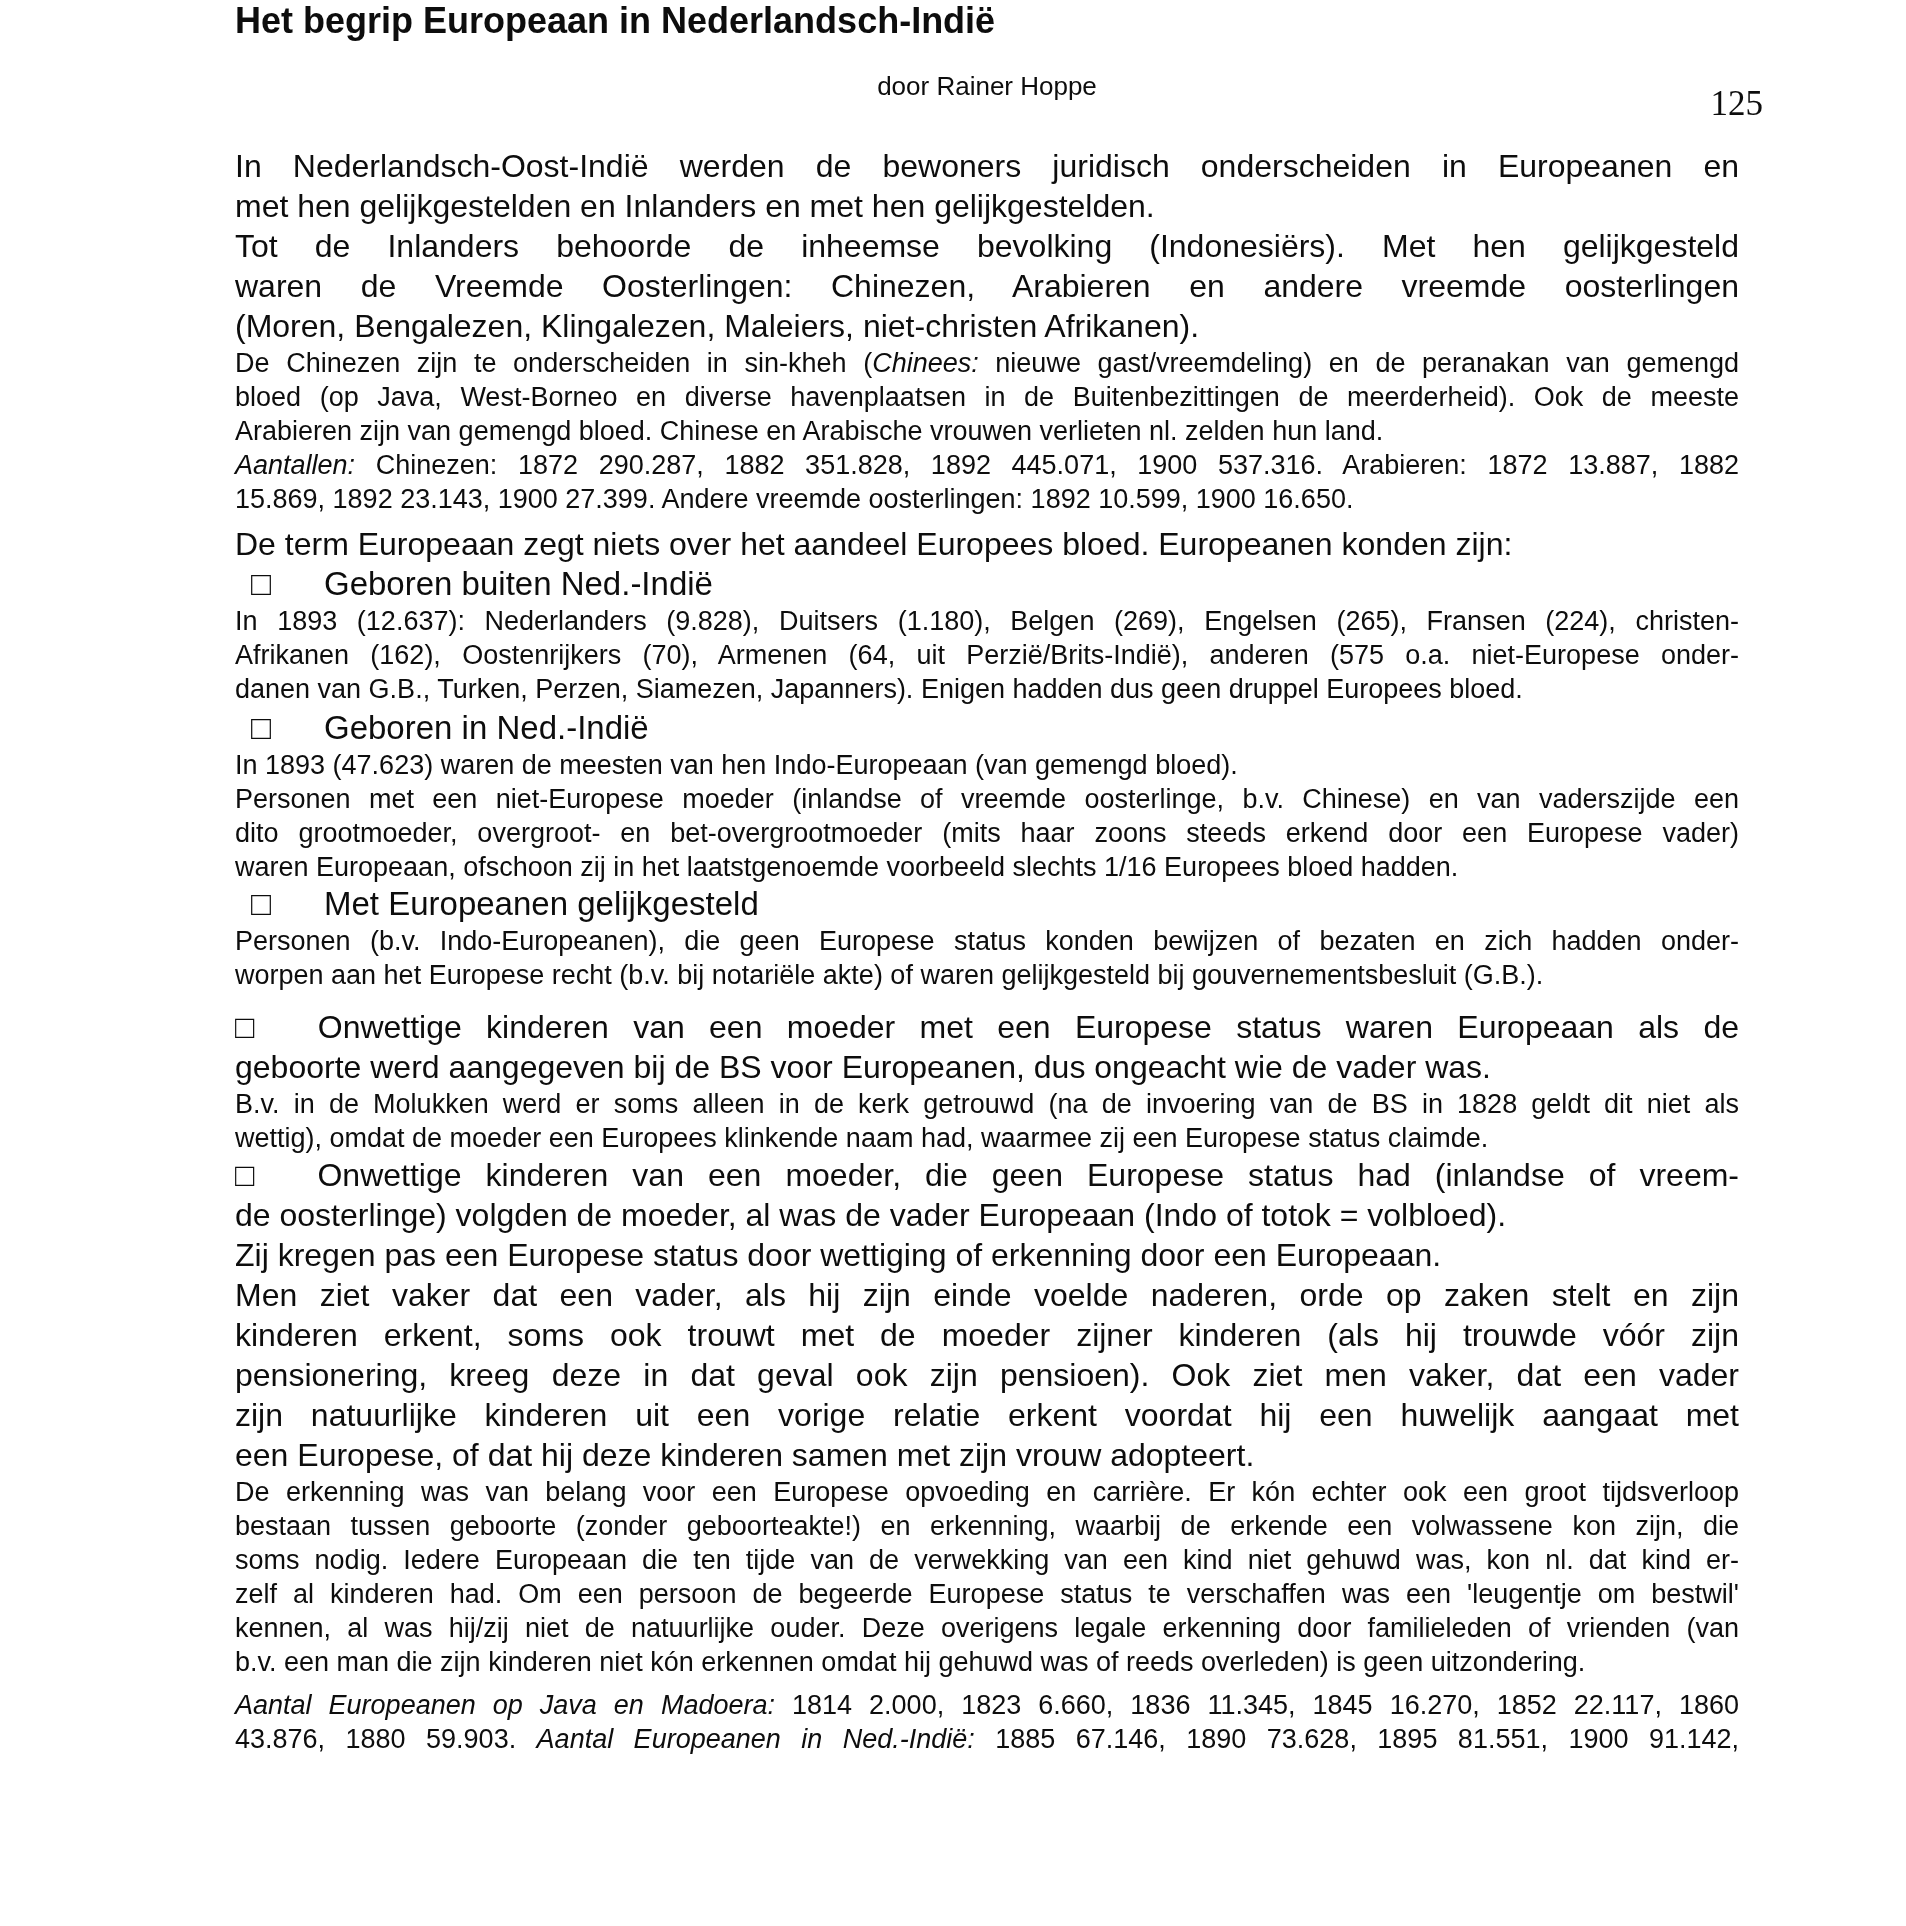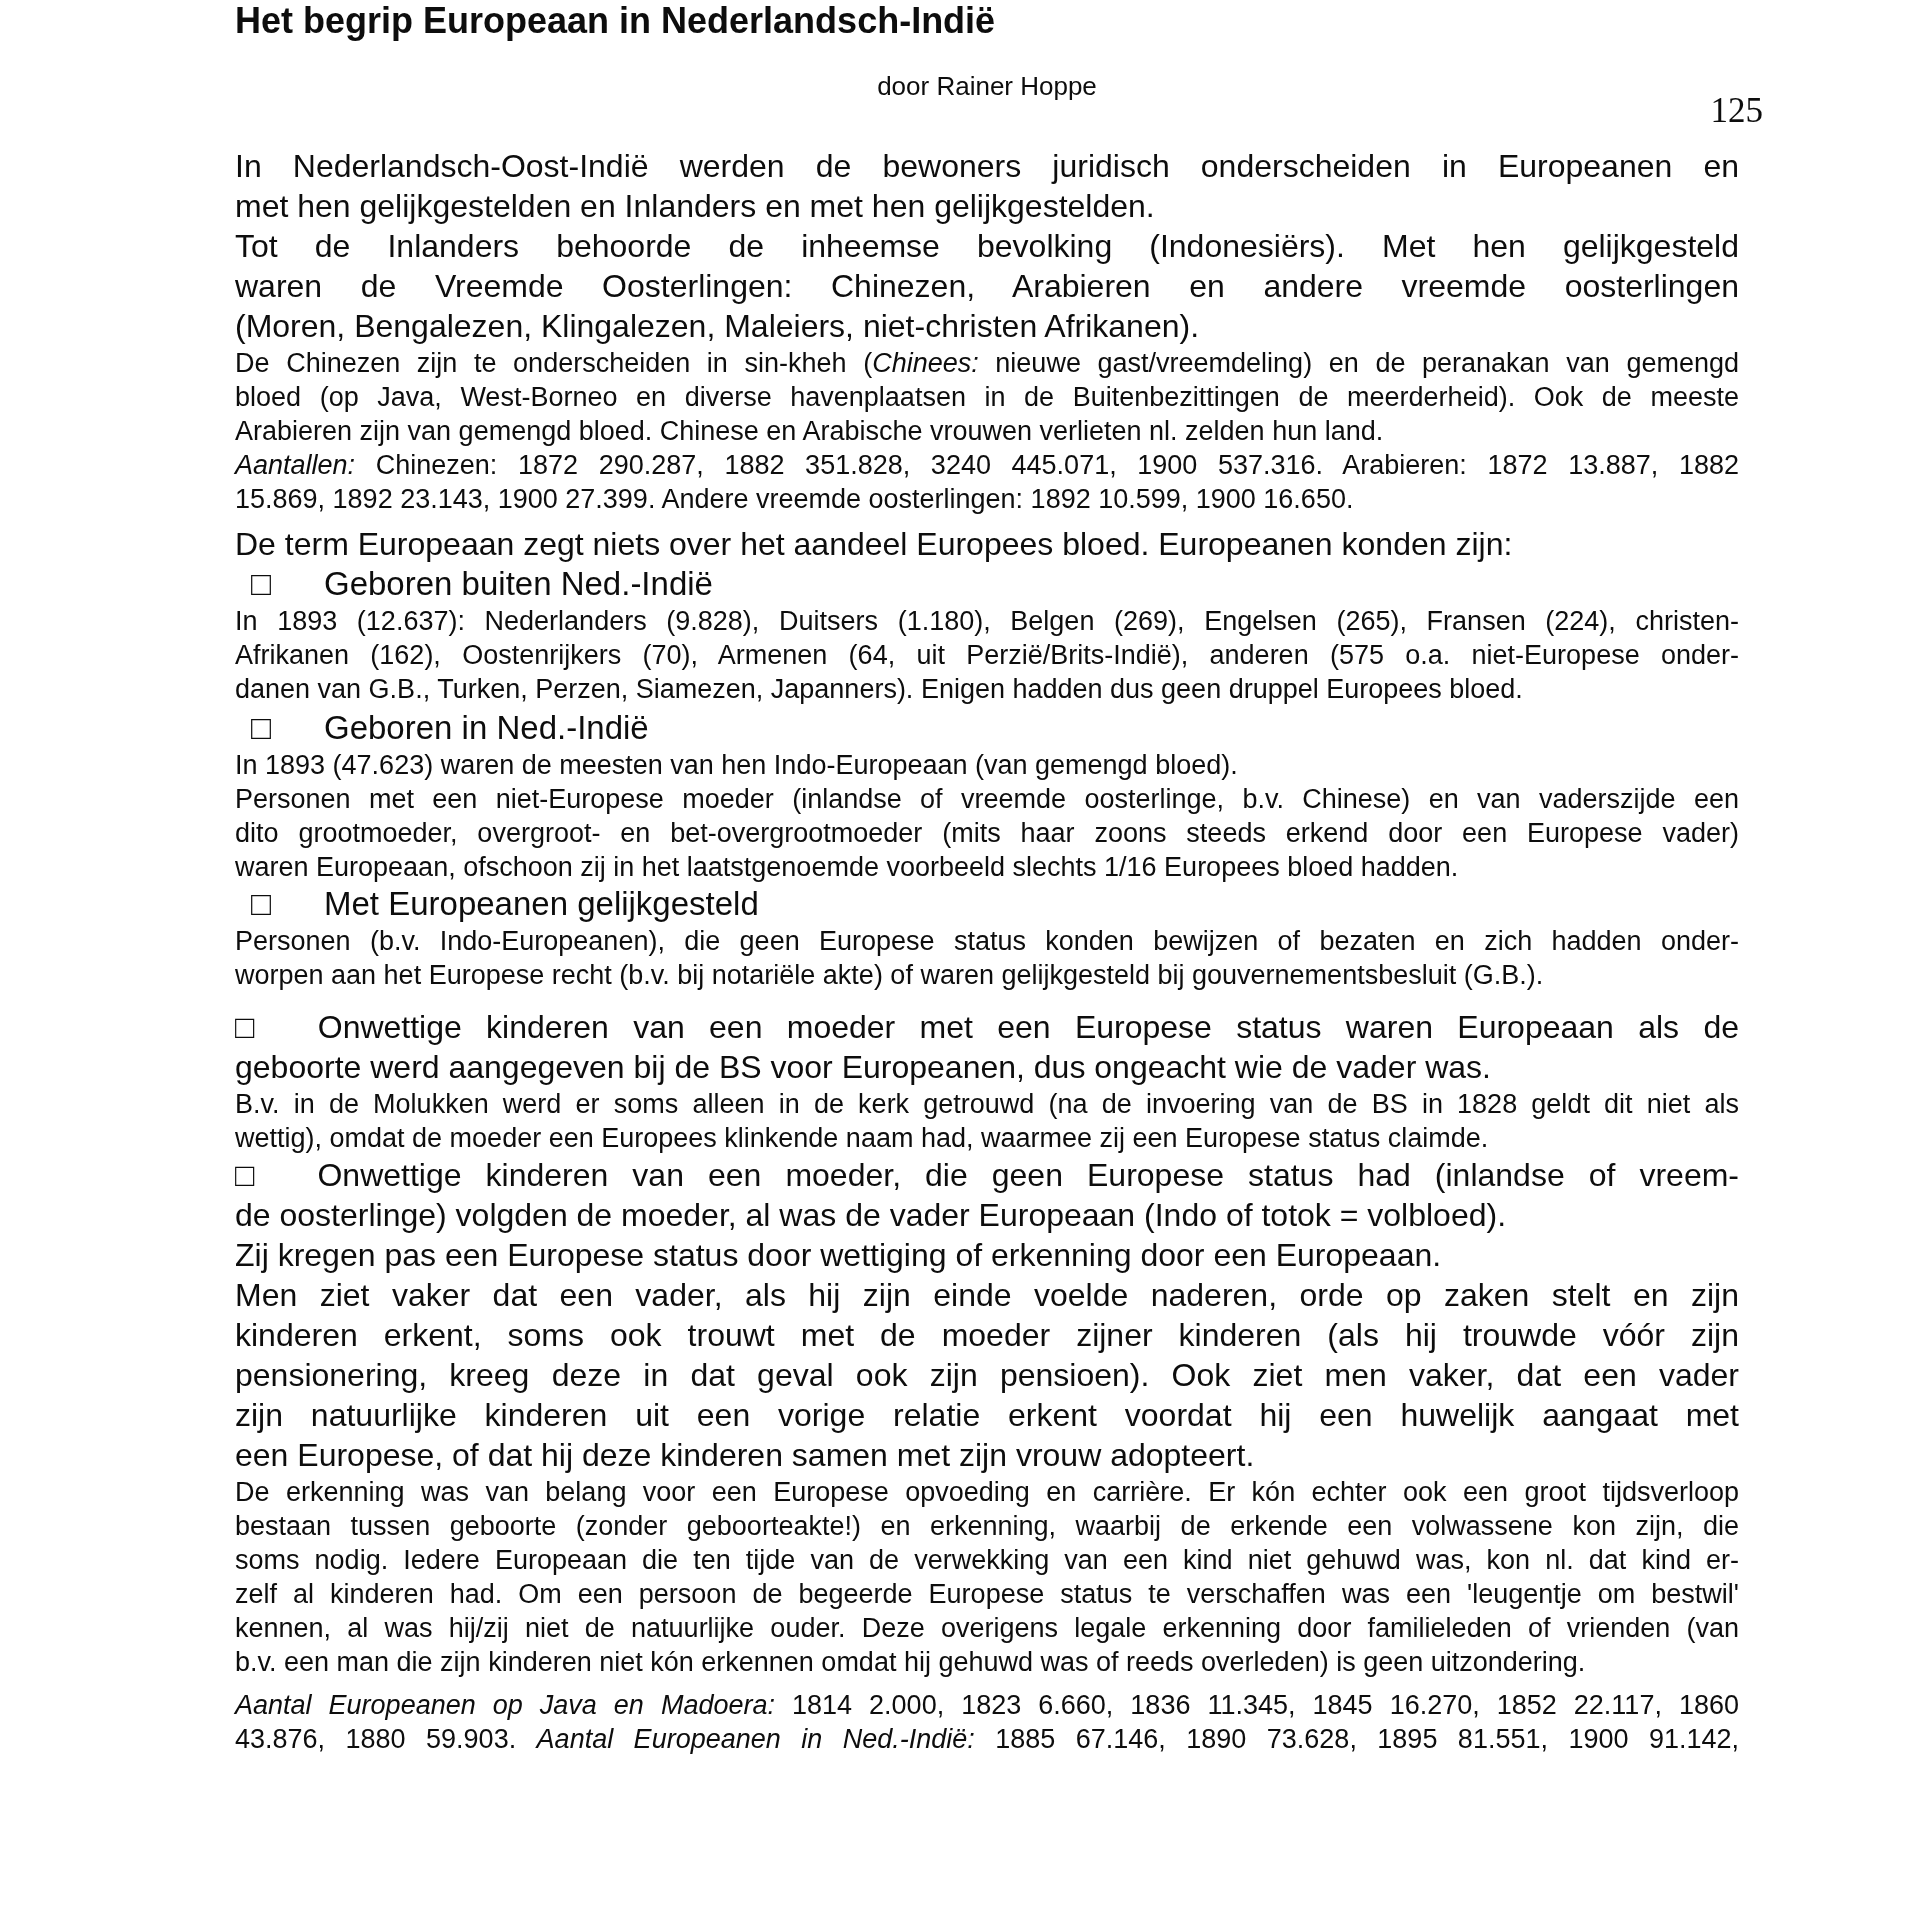--- a/index.html
+++ b/index.html
@@ -6,21 +6,21 @@
   .page{
     position:relative;
     width:1907px;height:2703px;
     background:#ffffff;
     overflow:hidden;
     color:#0d0d0d;
     font-family:"Liberation Sans","DejaVu Sans",sans-serif;
   }
   .content{margin-left:235px;width:1504px;}
   .pagenum{
-    position:absolute;top:91px;left:1701px;width:62px;
+    position:absolute;top:84px;left:1701px;width:62px;
     font-family:"Liberation Serif","DejaVu Serif",serif;
     font-size:35px;line-height:39px;text-align:right;
   }
   .title{text-align:left;font-weight:700;font-size:36px;line-height:42px;}
   .byline{margin-top:28px;text-align:center;font-size:26px;line-height:33px;}
   .body{font-size:32px;line-height:40px;}
   .small{font-size:27px;line-height:34px;}
   .ln{white-space:nowrap;}
   .jl{text-align:justify;text-align-last:justify;white-space:normal;}
   .i{font-style:italic;}
@@ -50,21 +50,21 @@
         <div class="ln jl"><span>Tot de Inlanders behoorde de inheemse bevolking (Indonesiërs). Met hen gelijkgesteld</span></div>
         <div class="ln jl"><span>waren de Vreemde Oosterlingen: Chinezen, Arabieren en andere vreemde oosterlingen</span></div>
         <div class="ln"><span>(Moren, Bengalezen, Klingalezen, Maleiers, niet-christen Afrikanen).</span></div>
       </div>
     <div class="small">
         <div class="ln jl"><span>De Chinezen zijn te onderscheiden in sin-kheh (</span><span class="i">Chinees:</span><span> nieuwe gast/vreemdeling) en de peranakan van gemengd</span></div>
         <div class="ln jl"><span>bloed (op Java, West-Borneo en diverse havenplaatsen in de Buitenbezittingen de meerderheid). Ook de meeste</span></div>
         <div class="ln"><span>Arabieren zijn van gemengd bloed. Chinese en Arabische vrouwen verlieten nl. zelden hun land.</span></div>
       </div>
     <div class="small">
-        <div class="ln jl"><span class="i">Aantallen:</span><span> Chinezen: 1872 290.287, 1882 351.828, 3240 445.071, 1900 537.316. Arabieren: 1872 13.887, 1882</span></div>
+        <div class="ln jl"><span class="i">Aantallen:</span><span> Chinezen: 1872 290.287, 1882 351.828, 1892 445.071, 1900 537.316. Arabieren: 1872 13.887, 1882</span></div>
         <div class="ln"><span>15.869, 1892 23.143, 1900 27.399. Andere vreemde oosterlingen: 1892 10.599, 1900 16.650.</span></div>
       </div>
 
     <div class="body mt26">
       <span>De term Europeaan zegt niets over het aandeel Europees bloed. Europeanen konden zijn:</span>
     </div>
 
     <div class="heading">
       <span class="cbx">□</span><span>Geboren buiten Ned.-Indië</span>
     </div>

